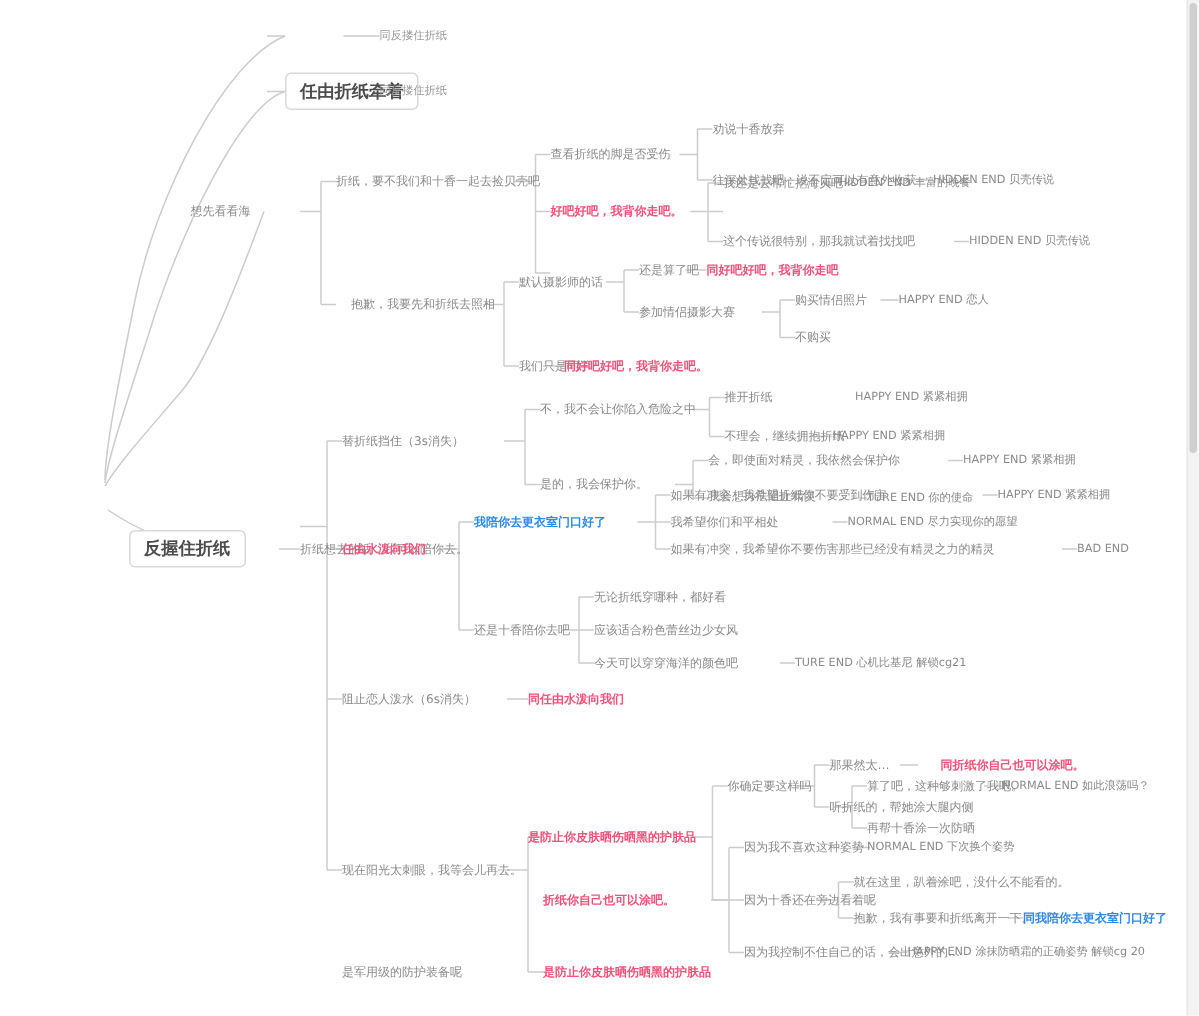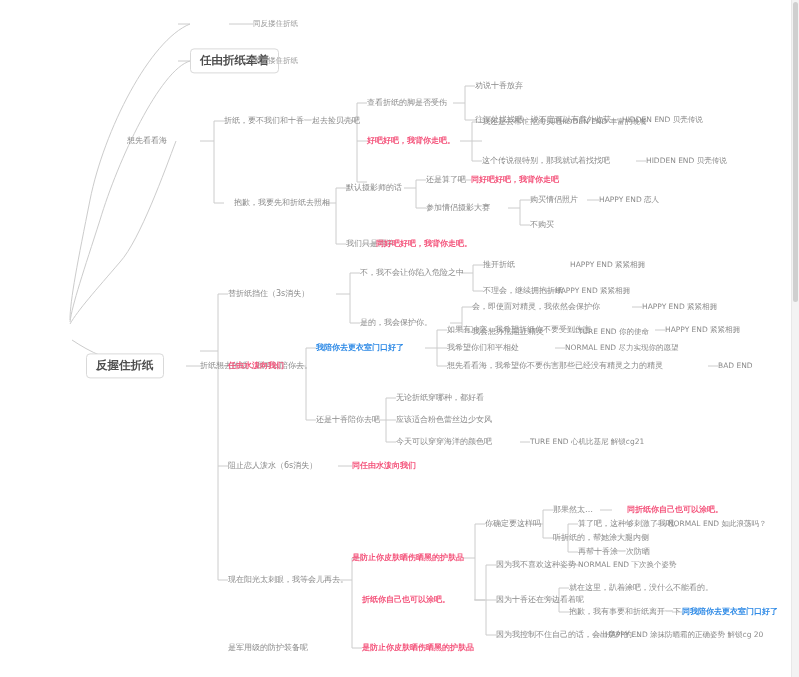--- a/index.html
+++ b/index.html
@@ -225,21 +225,21 @@
   <div class="node end" style="left:642px;top:307px;">HAPPY END 紧紧相拥</div>
   <div class="node plain" style="left:472px;top:332px;font-family:Liberation Mono, monospace;">我会想办法阻止精灵</div>
   <div class="node end" style="left:578px;top:332px;">TURE END 你的使命</div>
 
   <div class="node plain red" style="left:228px;top:366px;">任由水泼向我们</div>
   <div class="node plain blue" style="left:316px;top:348px;">我陪你去更衣室门口好了</div>
   <div class="node plain" style="left:447px;top:330px;">如果有冲突，我希望折纸你不要受到伤害</div>
   <div class="node end" style="left:665px;top:330px;">HAPPY END 紧紧相拥</div>
   <div class="node plain" style="left:447px;top:348px;">我希望你们和平相处</div>
   <div class="node end" style="left:565px;top:348px;">NORMAL END 尽力实现你的愿望</div>
-  <div class="node plain" style="left:447px;top:366px;">想先看看海，我希望你不要伤害那些已经没有精灵之力的精灵</div>
+  <div class="node plain" style="left:447px;top:366px;">如果有冲突，我希望你不要伤害那些已经没有精灵之力的精灵</div>
   <div class="node end" style="left:718px;top:366px;">BAD END</div>
 
   <div class="node plain" style="left:316px;top:420px;">还是十香陪你去吧</div>
   <div class="node plain" style="left:396px;top:398px;">无论折纸穿哪种，都好看</div>
   <div class="node plain" style="left:396px;top:420px;">应该适合粉色蕾丝边少女风</div>
   <div class="node plain" style="left:396px;top:442px;">今天可以穿穿海洋的颜色吧</div>
   <div class="node end" style="left:530px;top:442px;">TURE END 心机比基尼 解锁cg21</div>
 
   <div class="node plain" style="left:228px;top:466px;">阻止恋人泼水（6s消失）</div>
   <div class="node plain red" style="left:352px;top:466px;">同任由水泼向我们</div>

